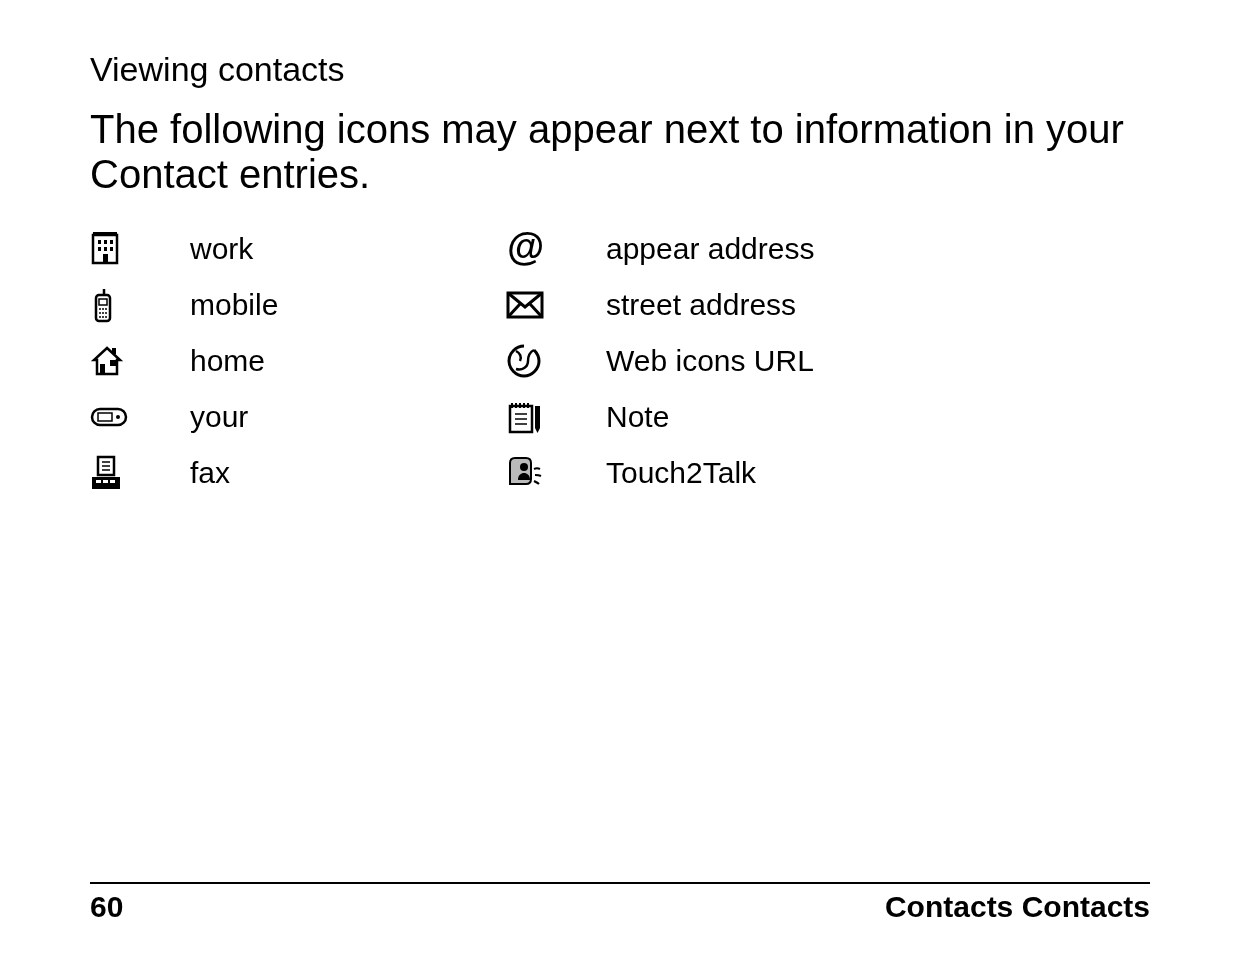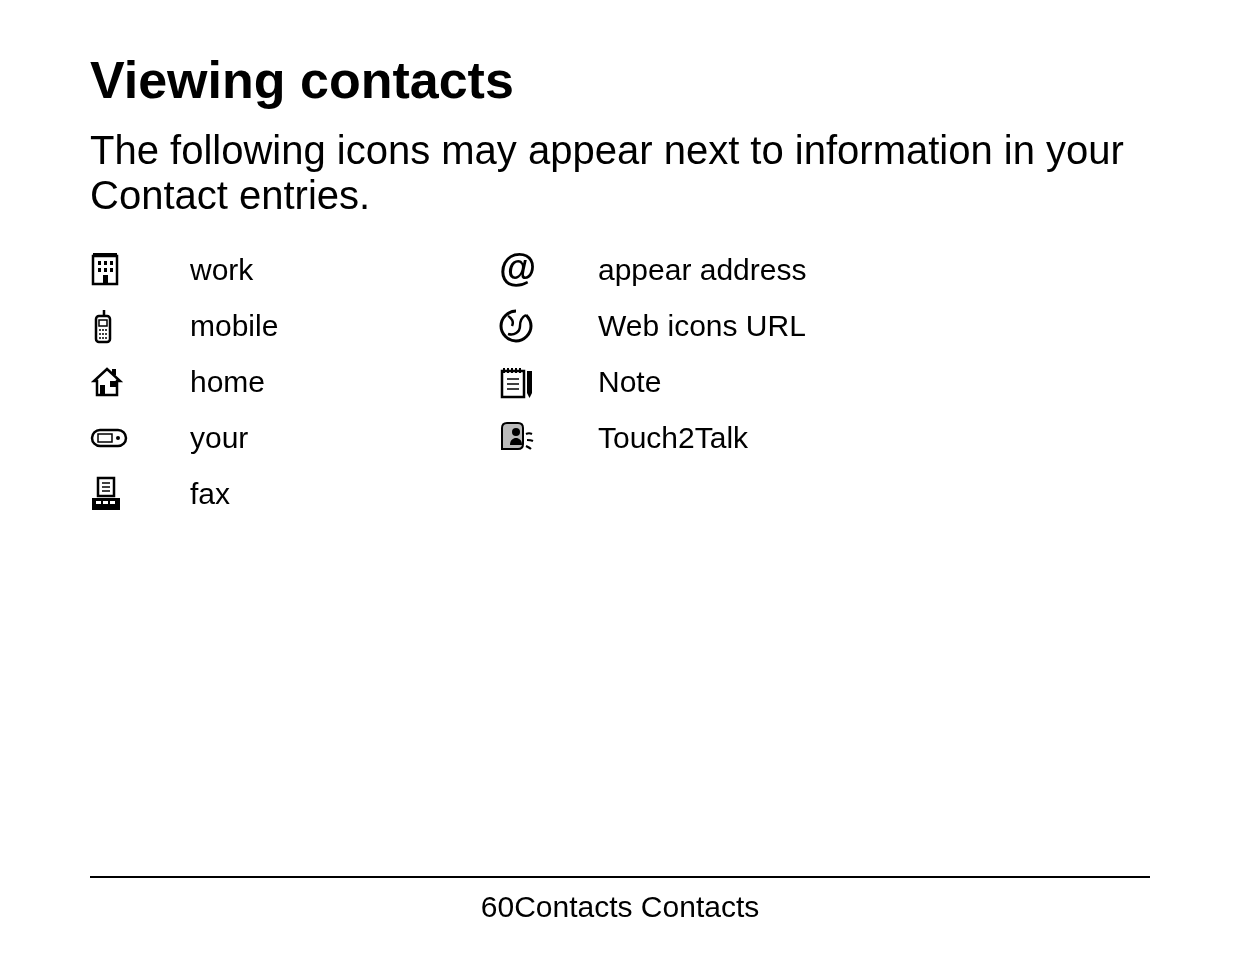--- a/index.html
+++ b/index.html
@@ -9,31 +9,31 @@
     }
     body {
       font-family: Arial, Helvetica, sans-serif;
       width: 1235px;
       height: 954px;
       position: relative;
       background: #fff;
       padding: 50px 90px 40px 90px;
     }
     .title {
-      font-size: 52px;
-      font-weight: bold;
+      font-size: 34px;
+      font-weight: normal;
       margin-bottom: 18px;
     }
     .intro {
       font-size: 40px;
       margin-bottom: 24px;
     }
     .columns {
       display: flex;
-      gap: 8px;
+      gap: 16px;
     }
     .col {
       display: flex;
       flex-direction: column;
     }
     .col-left {
       width: 400px;
     }
     .col-right {
       width: 500px;
@@ -54,24 +54,25 @@
     }
     .icon-cell svg {
       display: block;
     }
     .footer {
       position: absolute;
       bottom: 30px;
       left: 90px;
       right: 85px;
       border-top: 2px solid #000;
-      padding-top: 12px;
-      display: flex;
-      justify-content: center;
+      padding-top: 6px;
+      display: flex;
+      justify-content: space-between;
       font-size: 30px;
+      font-weight: bold;
     }
   </style>
 </head>
 <body>
 
 <h1 class="title">Viewing contacts</h1>
 <p class="intro">The following icons may appear next to information in your Contact entries.</p>
 
 <div class="columns">
   <div class="col col-left">
@@ -158,20 +159,31 @@
 
     <div class="row">
       <div class="icon-cell">
         <svg width="38" height="38" viewBox="0 0 38 38">
           <text x="19" y="30" font-family="Arial" font-size="38" font-weight="bold" font-style="italic" text-anchor="middle" fill="#000">@</text>
         </svg>
       </div>
       <div class="label-cell">appear address</div>
     </div>
 
+    <div class="row">
+      <div class="icon-cell">
+        <svg width="38" height="28" viewBox="0 0 38 28">
+          <rect x="2" y="2" width="34" height="24" fill="none" stroke="#000" stroke-width="3"></rect>
+          <polyline points="2,2 19,16 36,2" fill="none" stroke="#000" stroke-width="3"></polyline>
+          <line x1="2" y1="26" x2="14" y2="13" stroke="#000" stroke-width="3"></line>
+          <line x1="36" y1="26" x2="24" y2="13" stroke="#000" stroke-width="3"></line>
+        </svg>
+      </div>
+      <div class="label-cell">street address</div>
+    </div>
 
     <div class="row">
       <div class="icon-cell">
         <svg width="36" height="36" viewBox="0 0 36 36">
           <path d="M 18 3 C 10 3 3 10 3 18 C 3 26 10 33 18 33 C 26 33 33 26 33 18 C 33 14 31 10 28 7" fill="none" stroke="#000" stroke-width="3"></path>
           <path d="M 28 7 C 24 9 22 13 22 18 C 22 24 16 28 10 26" fill="none" stroke="#000" stroke-width="2.5"></path>
           <path d="M 10 8 C 14 10 16 14 14 18" fill="none" stroke="#000" stroke-width="2.5"></path>
         </svg>
       </div>
       <div class="label-cell">Web icons URL</div>

